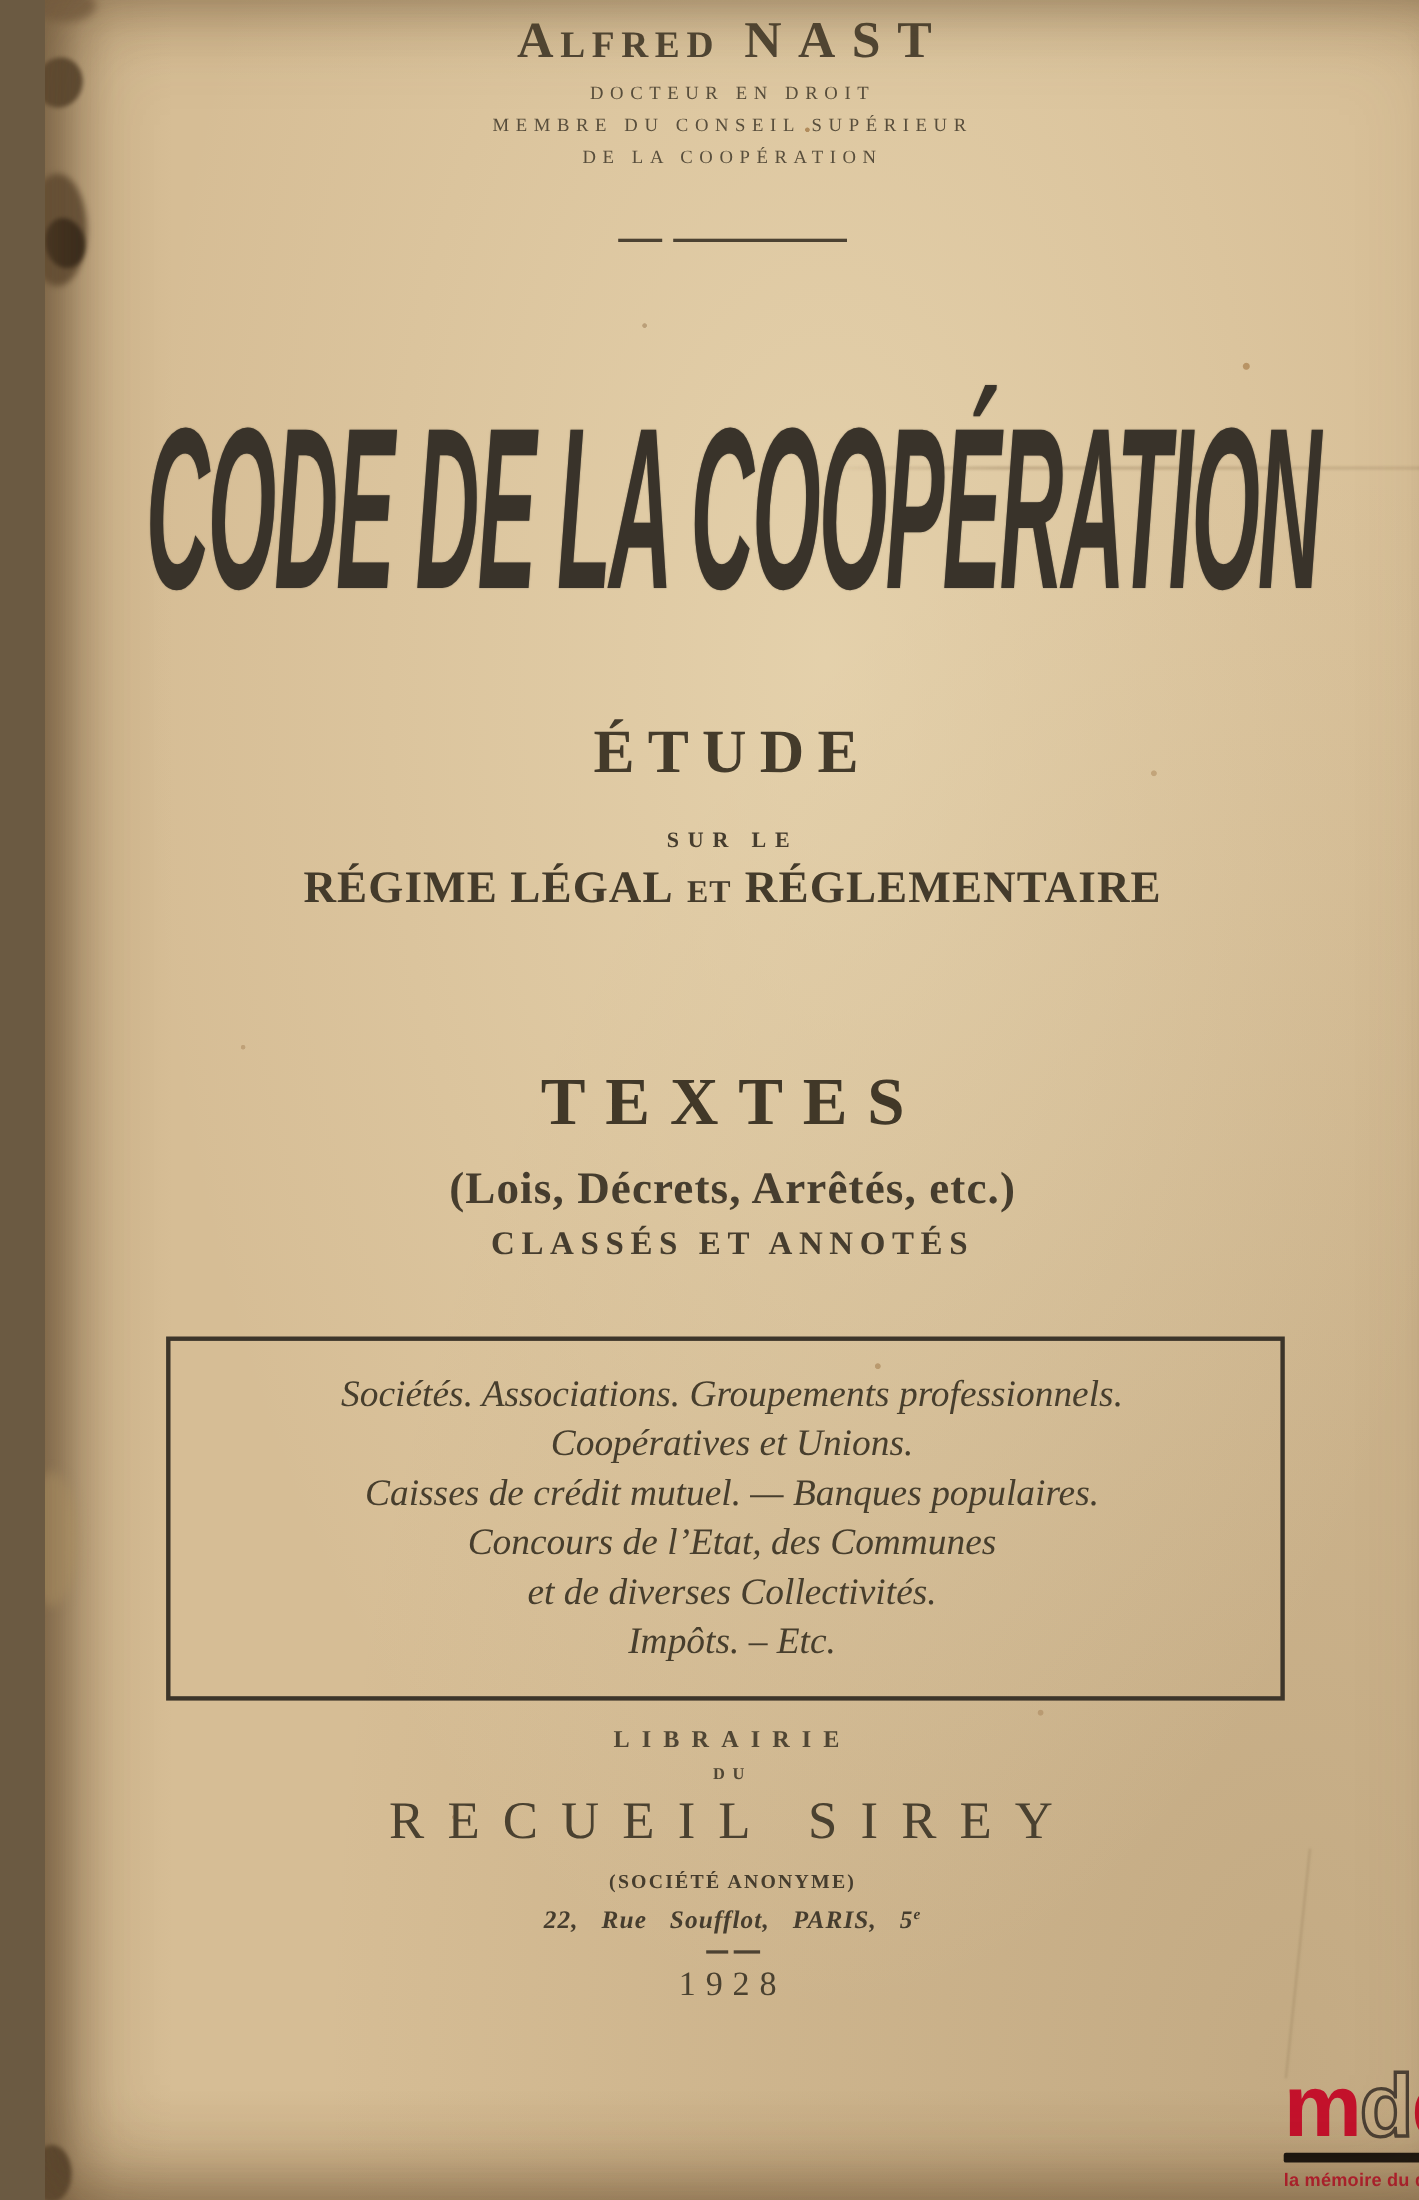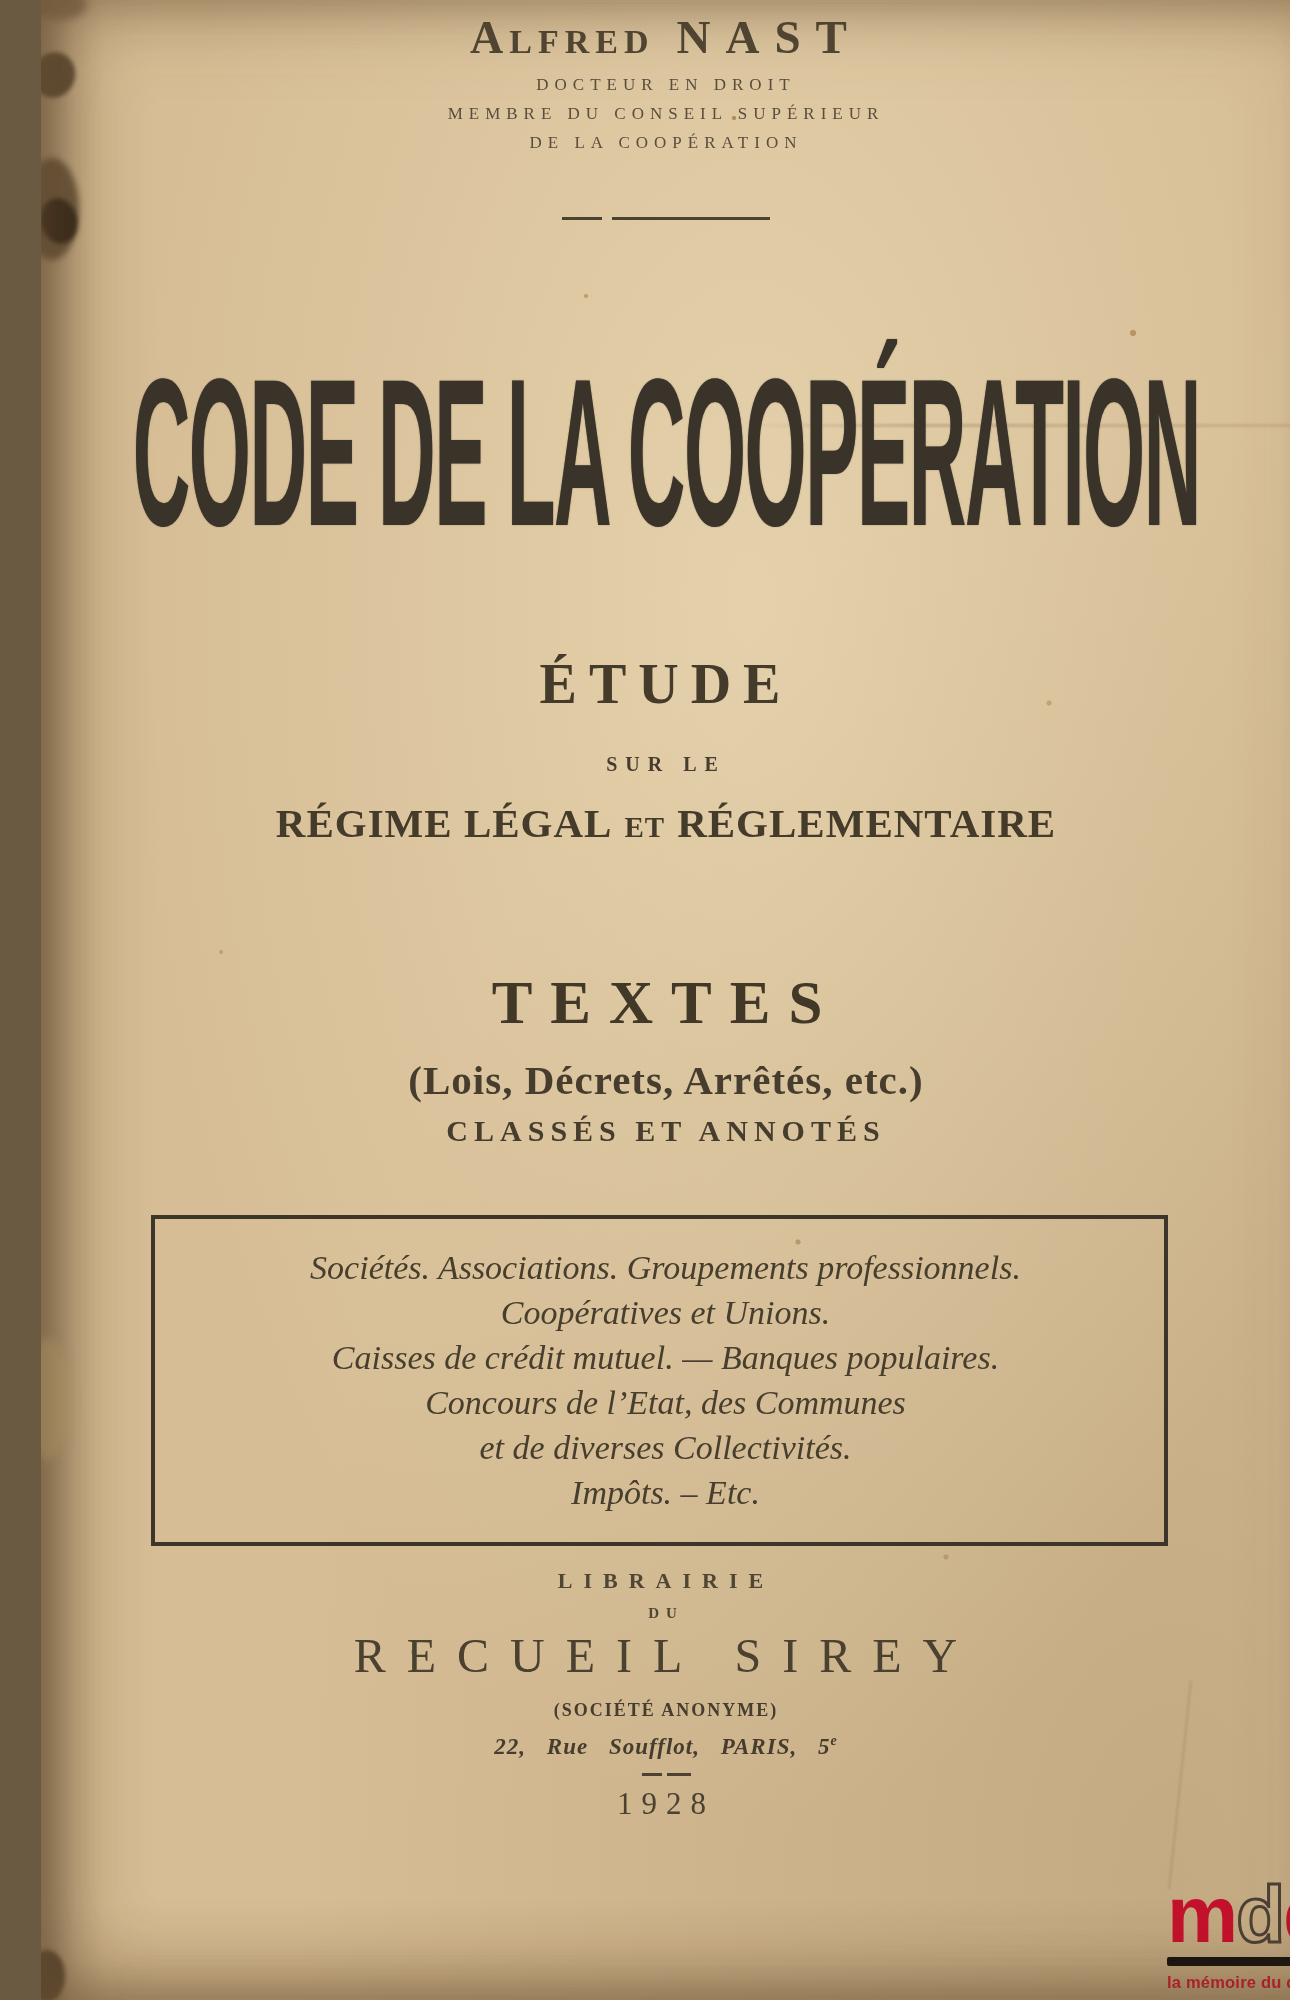--- a/index.html
+++ b/index.html
@@ -38,33 +38,33 @@
   .author-first::first-letter{font-size:46px;}
   .author-last{font-size:47px;letter-spacing:15px;margin-left:22px;}
   .author-title{font-size:17px;font-weight:normal;letter-spacing:6px;color:#584e3c;}
   .t1{top:75px;} .t2{top:104px;} .t3{top:133px;}
   .author-rule{top:217px;display:flex;justify-content:center;align-items:center;gap:10px;}
   .author-rule .seg{height:3px;background:#4c4232;}
   .seg-a{width:40px;} .seg-b{width:158px;}
 
   
   .main-title-wrap{position:absolute;top:350px;left:0;width:1250px;height:215px;
-    display:flex;align-items:flex-start;justify-content:center;}
+    display:flex;align-items:flex-end;justify-content:center;font-style:italic;}
   .main-title{
     font-family:"Liberation Sans","DejaVu Sans",sans-serif;
     font-weight:900;font-size:205px;line-height:1;letter-spacing:-4px;
     white-space:nowrap;display:inline-block;color:#39332a;
     transform:scale(0.39,1.02);transform-origin:50% 50%;
     text-shadow:0 0 2px rgba(57,51,42,.55);
   }
 
   
   .etude{top:652px;font-size:56px;font-weight:bold;letter-spacing:12px;color:#443b2b;}
   .surle{top:753px;font-size:20px;font-weight:bold;letter-spacing:8px;}
-  .regime{top:799px;font-size:41px;font-weight:bold;letter-spacing:1px;color:#443b2b;}
+  .regime{top:782px;font-size:41px;font-weight:bold;letter-spacing:1px;color:#443b2b;}
   .regime .et{font-size:29px;margin:0 12px;}
   .france{top:862px;font-size:41px;font-weight:bold;letter-spacing:3px;color:#443b2b;}
 
   
   .textes{top:968px;font-size:61px;font-weight:bold;letter-spacing:18px;color:#413828;}
   .lois{top:1056px;font-size:41px;font-weight:bold;letter-spacing:1px;}
   .classes{top:1114px;font-size:30px;font-weight:bold;letter-spacing:6px;}
 
   
   .topics-box{

